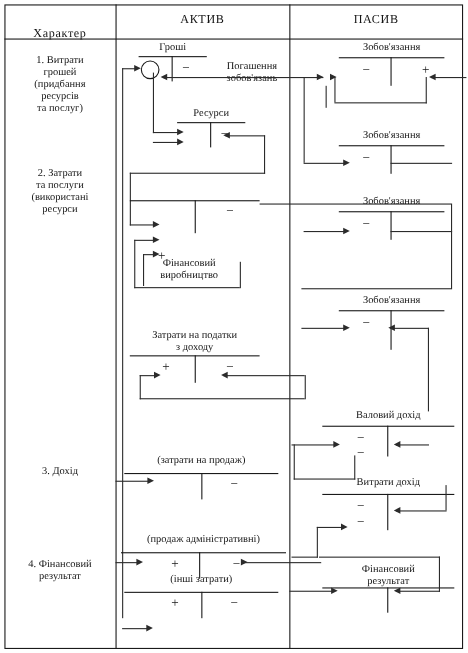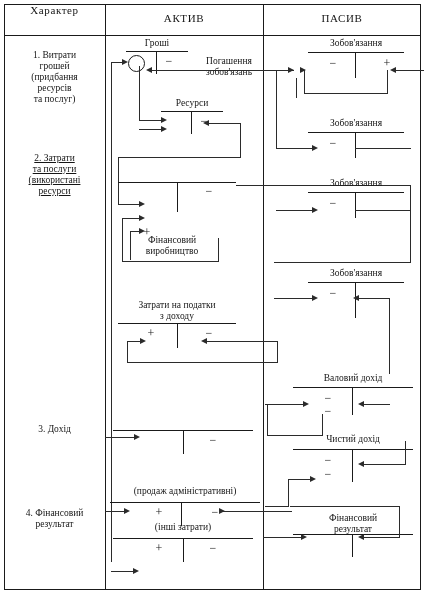--- a/index.html
+++ b/index.html
@@ -40,30 +40,30 @@
 </head>
 <body>
 
 <div id="root">
 
   <div class="frame"></div>
   <div class="vline" style="left:105px;"></div>
   <div class="vline" style="left:263px;"></div>
   <div class="hline" style="top:35px;"></div>
 
-  <div class="hdr" style="left:4px;top:4px;width:101px;font-family:Liberation Serif, serif;">Характер</div>
+  <div class="hdr" style="left:4px;top:25px;width:101px;font-family:Liberation Serif, serif;">Характер</div>
   <div class="hdr" style="left:263px;top:12px;width:158px;">ПАСИВ</div>
   <div class="hdr" style="left:105px;top:12px;width:158px;">АКТИВ</div>
 
   <div class="charcell" style="left:5px;top:50px;width:99px;white-space:pre-line;">1. Витрати
 грошей
 (придбання
 ресурсів
 та послуг)</div>
-  <div class="charcell" style="left:5px;top:153px;width:99px;white-space:pre-line;text-decoration:underline;">2. Затрати
+  <div class="charcell" style="left:5px;top:153px;width:99px;white-space:pre-line;">2. Затрати
 та послуги
 (використані
 ресурси</div>
   <div class="charcell" style="left:5px;top:424px;width:99px;white-space:pre-line;">3. Дохід</div>
   <div class="charcell" style="left:5px;top:508px;width:99px;white-space:pre-line;">4. Фінансовий
 результат</div>
 
   <div class="tacc" style="left:126px;top:38px;width:62px;height:36px;">
     <div class="title">Гроші</div>
     <div class="bar" style="top:13px;"></div>
@@ -140,20 +140,21 @@
   </div>
   <div class="h" style="left:127px;top:341px;width:14px;"></div>
   <div class="ar r" style="left:140px;top:338px;"></div>
   <div class="v" style="left:127px;top:341px;height:22px;"></div>
   <div class="h" style="left:127px;top:362px;width:150px;"></div>
   <div class="v" style="left:277px;top:341px;height:22px;"></div>
   <div class="h" style="left:203px;top:341px;width:74px;"></div>
   <div class="ar l" style="left:201px;top:338px;"></div>
 
   <div class="tacc" style="left:113px;top:414px;width:140px;height:40px;">
+    <div class="title">(затрати на продаж)</div>
     <div class="bar" style="top:16px;"></div>
     <div class="stem" style="left:70px;top:16px;height:24px;"></div>
     <div class="sign" style="left:93px;top:20px;">−</div>
   </div>
   <div class="h" style="left:105px;top:437px;width:30px;"></div>
   <div class="ar r" style="left:134px;top:434px;"></div>
 
   <div class="tacc" style="left:110px;top:486px;width:150px;height:40px;">
     <div class="title">(продаж адміністративні)</div>
     <div class="bar" style="top:16px;"></div>
@@ -231,21 +232,21 @@
   </div>
   <div class="h" style="left:265px;top:404px;width:40px;"></div>
   <div class="ar r" style="left:303px;top:401px;"></div>
   <div class="h" style="left:360px;top:404px;width:30px;"></div>
   <div class="ar l" style="left:358px;top:401px;"></div>
   <div class="v" style="left:322px;top:414px;height:22px;"></div>
   <div class="h" style="left:267px;top:435px;width:56px;"></div>
   <div class="v" style="left:267px;top:404px;height:32px;"></div>
 
   <div class="tacc" style="left:293px;top:434px;width:120px;height:48px;">
-    <div class="title">Чистий дохід</div>
+    <div class="title">Витрати дохід</div>
     <div class="bar" style="top:15px;"></div>
     <div class="stem" style="left:59px;top:15px;height:33px;"></div>
     <div class="sign" style="left:28px;top:20px;">−</div>
     <div class="sign" style="left:28px;top:34px;">−</div>
   </div>
   <div class="h" style="left:360px;top:464px;width:46px;"></div>
   <div class="ar l" style="left:358px;top:461px;"></div>
   <div class="v" style="left:405px;top:441px;height:23px;"></div>
   <div class="h" style="left:288px;top:479px;width:24px;"></div>
   <div class="ar r" style="left:310px;top:476px;"></div>

